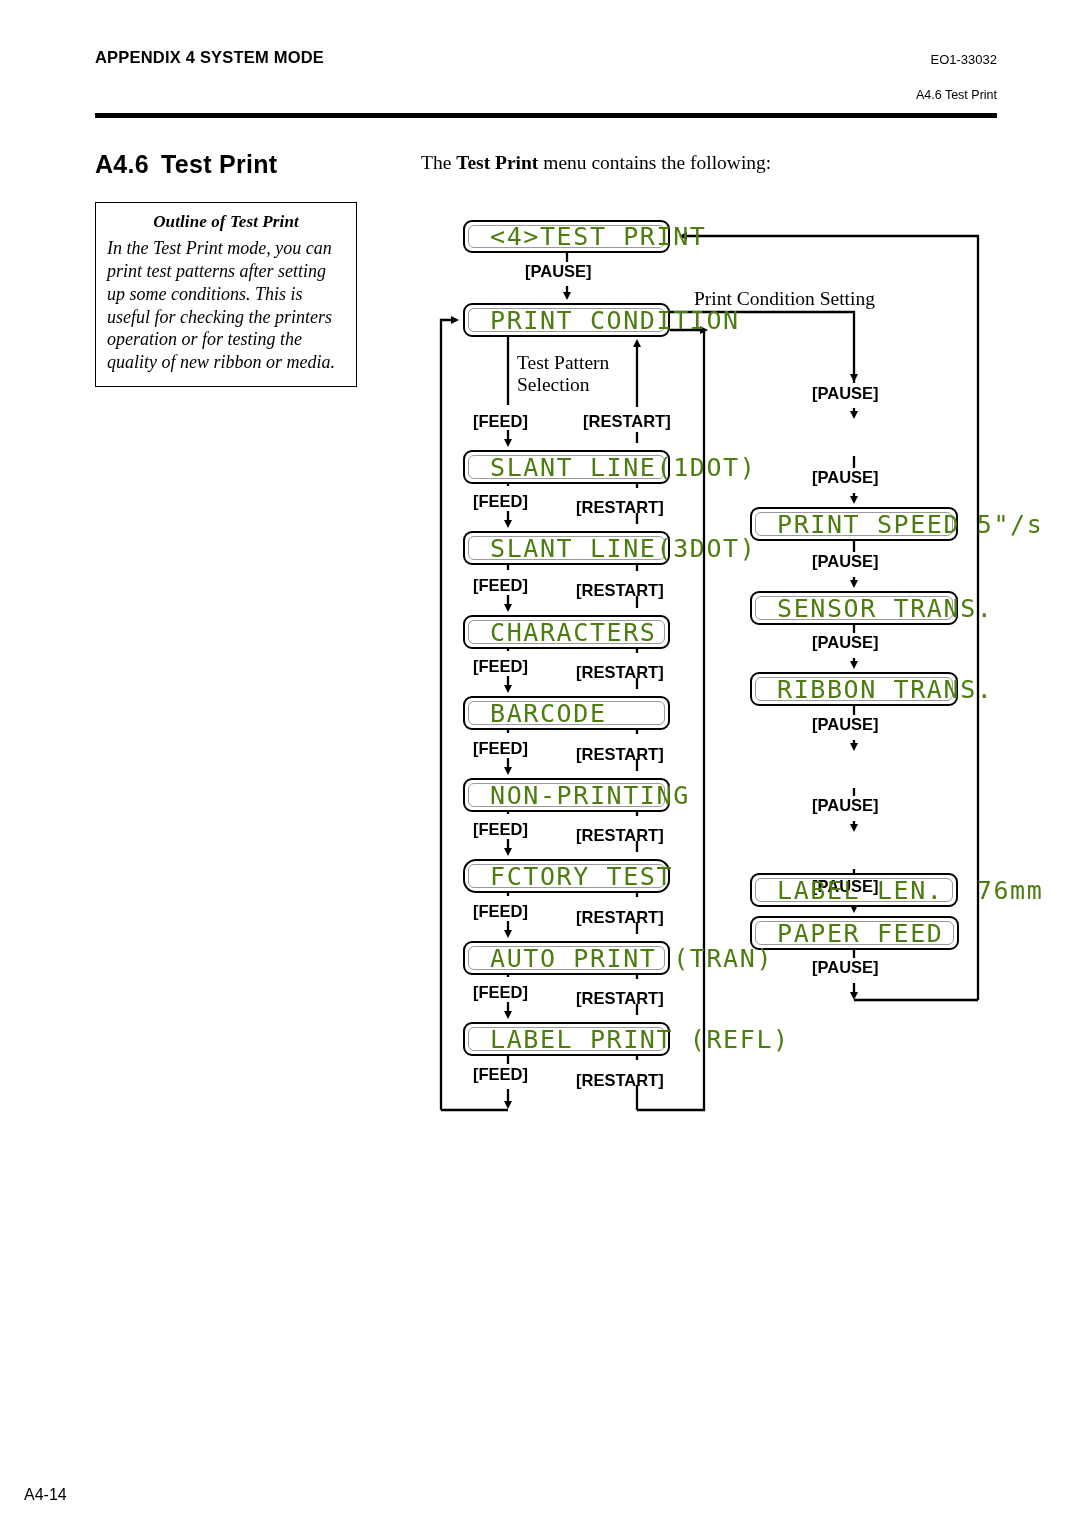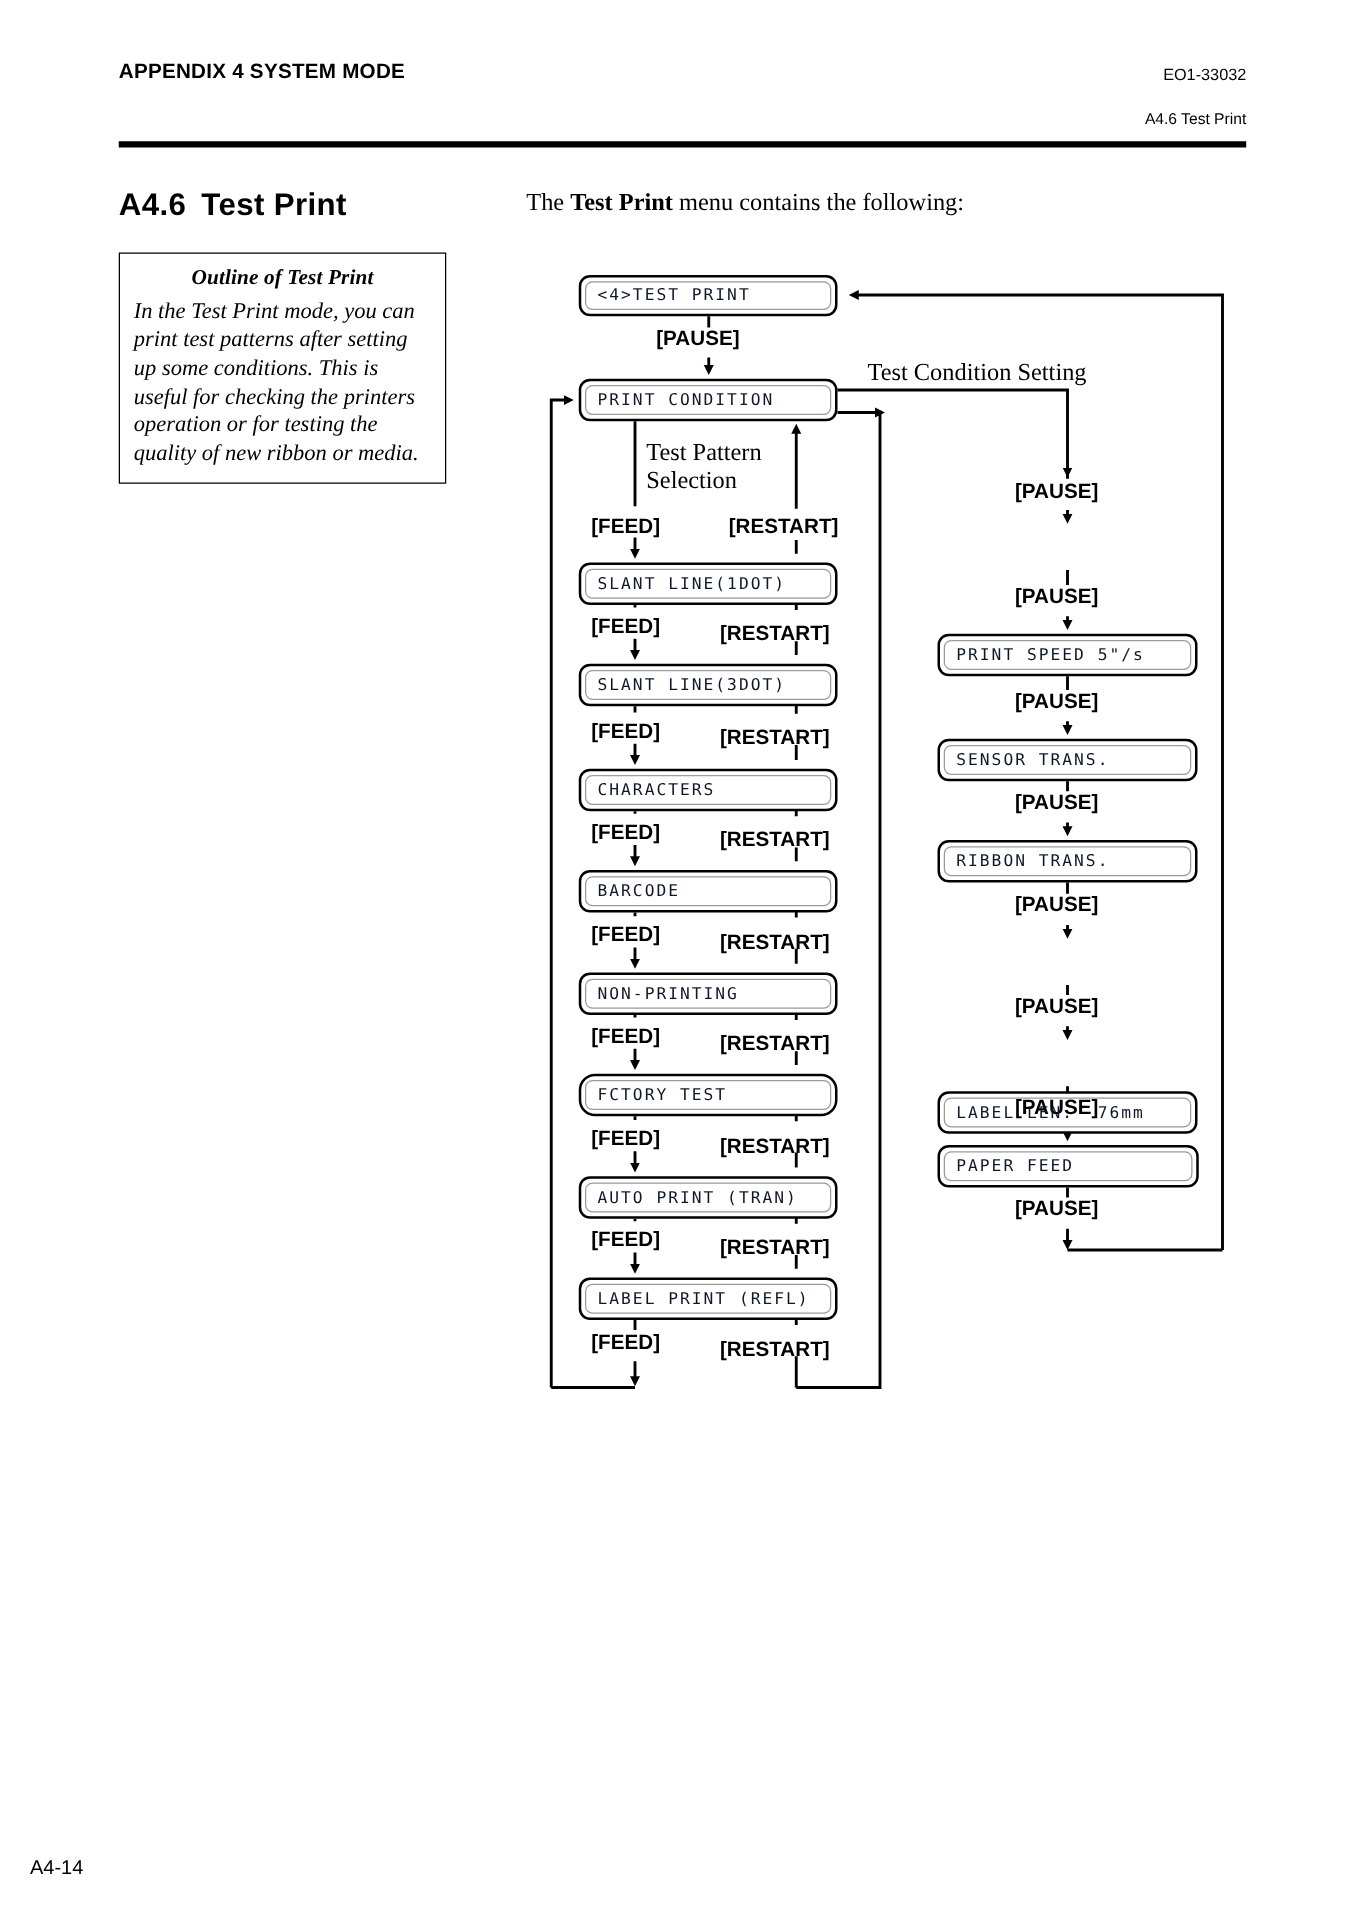--- a/index.html
+++ b/index.html
@@ -71,22 +71,22 @@
     display:flex;align-items:center;
   }
   .lcd .inner{
     position:absolute;inset:3px;
     border:1px solid #9a9a9a;border-radius:6px;
     box-sizing:border-box;
   }
   .lcd span.txt{
     position:relative;z-index:2;
     font-family:"DejaVu Sans Mono","Liberation Mono",monospace;
-    font-size:13px;color:#0f172a;letter-spacing:1.6px;
-    padding-left:13px;white-space:pre;
+    font-size:25px;color:#4d7c0f;letter-spacing:1.6px;
+    padding-left:25px;white-space:pre;
   }
 
   
   .key{
     position:absolute;
     font-family:"Liberation Sans",sans-serif;
     font-weight:bold;font-size:16.5px;
     white-space:nowrap;
   }
   
@@ -235,21 +235,21 @@
       <span class="txt">&lt;4&gt;TEST PRINT</span>
     </div>
 
     <div class="key" style="left:525px;top:262px;">[PAUSE]</div>
 
     <div class="lcd" style="left:463px;top:303px;width:207px;height:34px;">
       <div class="inner"></div>
       <span class="txt">PRINT CONDITION</span>
     </div>
 
-    <div class="ann" style="left:694px;top:288px;">Test Condition Setting</div>
+    <div class="ann" style="left:694px;top:288px;">Print Condition Setting</div>
     <div class="ann" style="left:517px;top:352px;">
       <span>Test Pattern</span><br>
       <span>Selection</span>
     </div>
 
     <div class="lcd" style="left:463px;top:450px;width:207px;height:34px;">
       <div class="inner"></div>
       <span class="txt">SLANT LINE(1DOT)</span>
     </div>
     <div class="lcd" style="left:463px;top:531px;width:207px;height:34px;">

